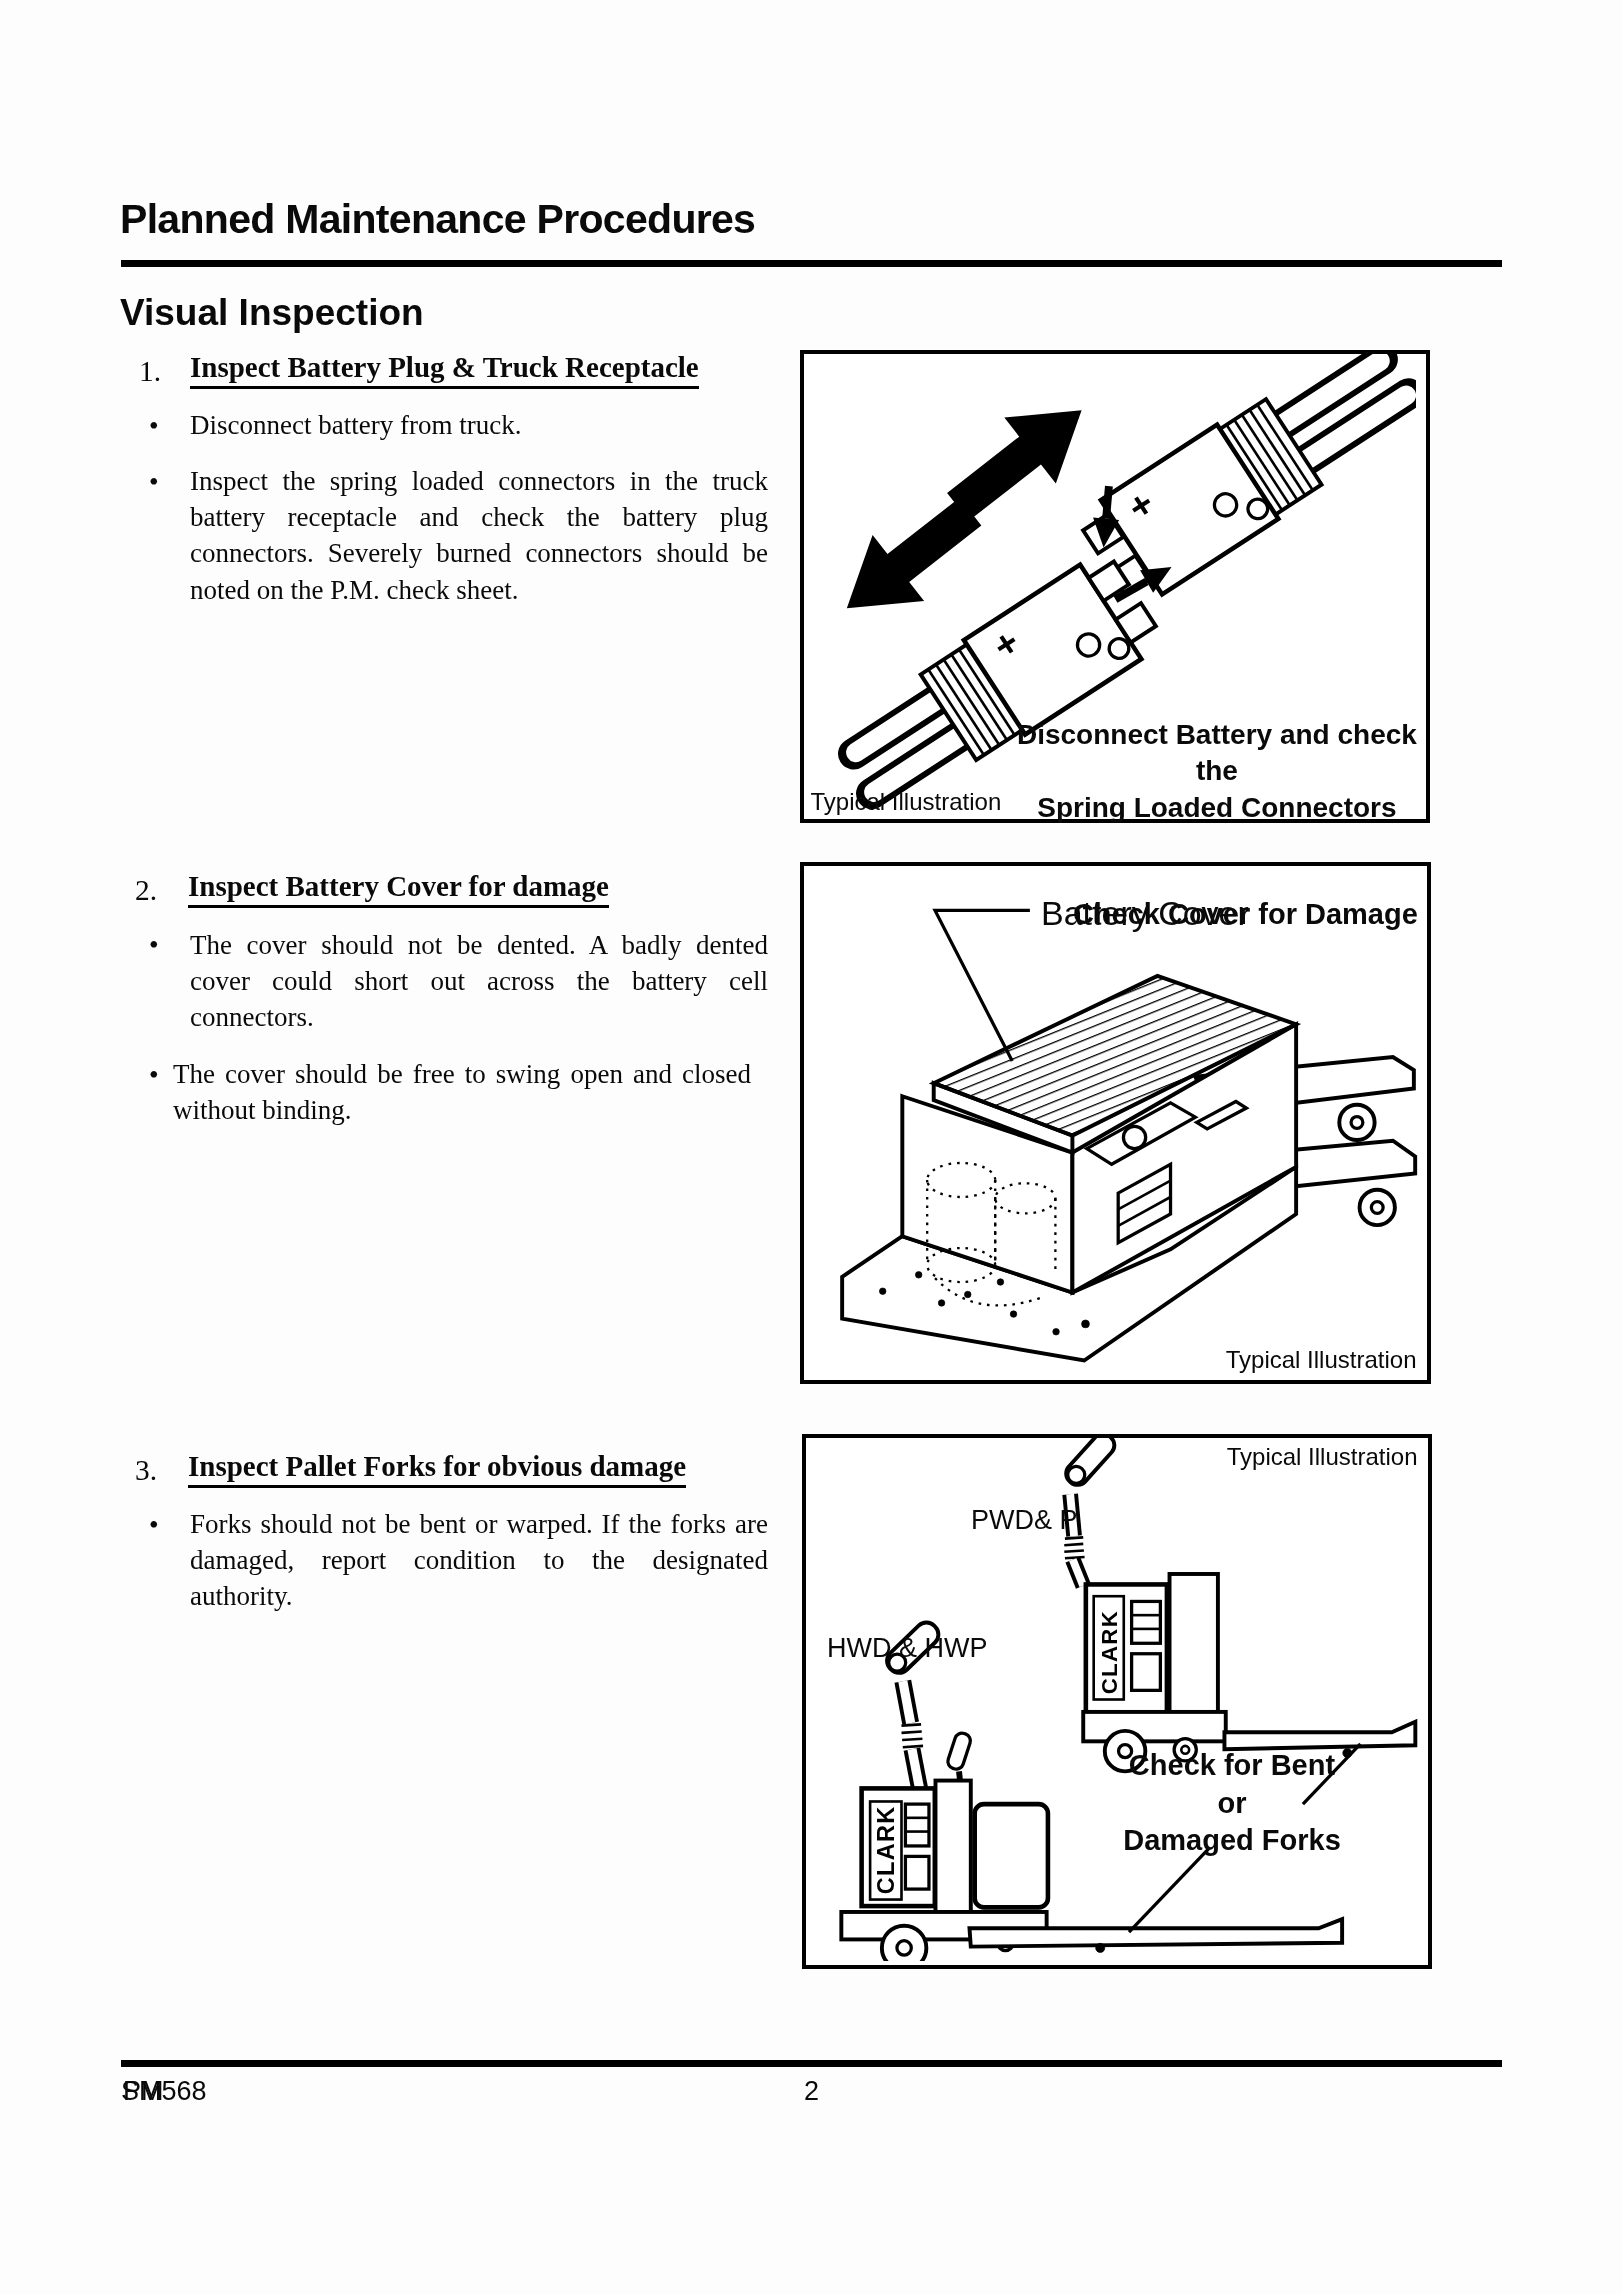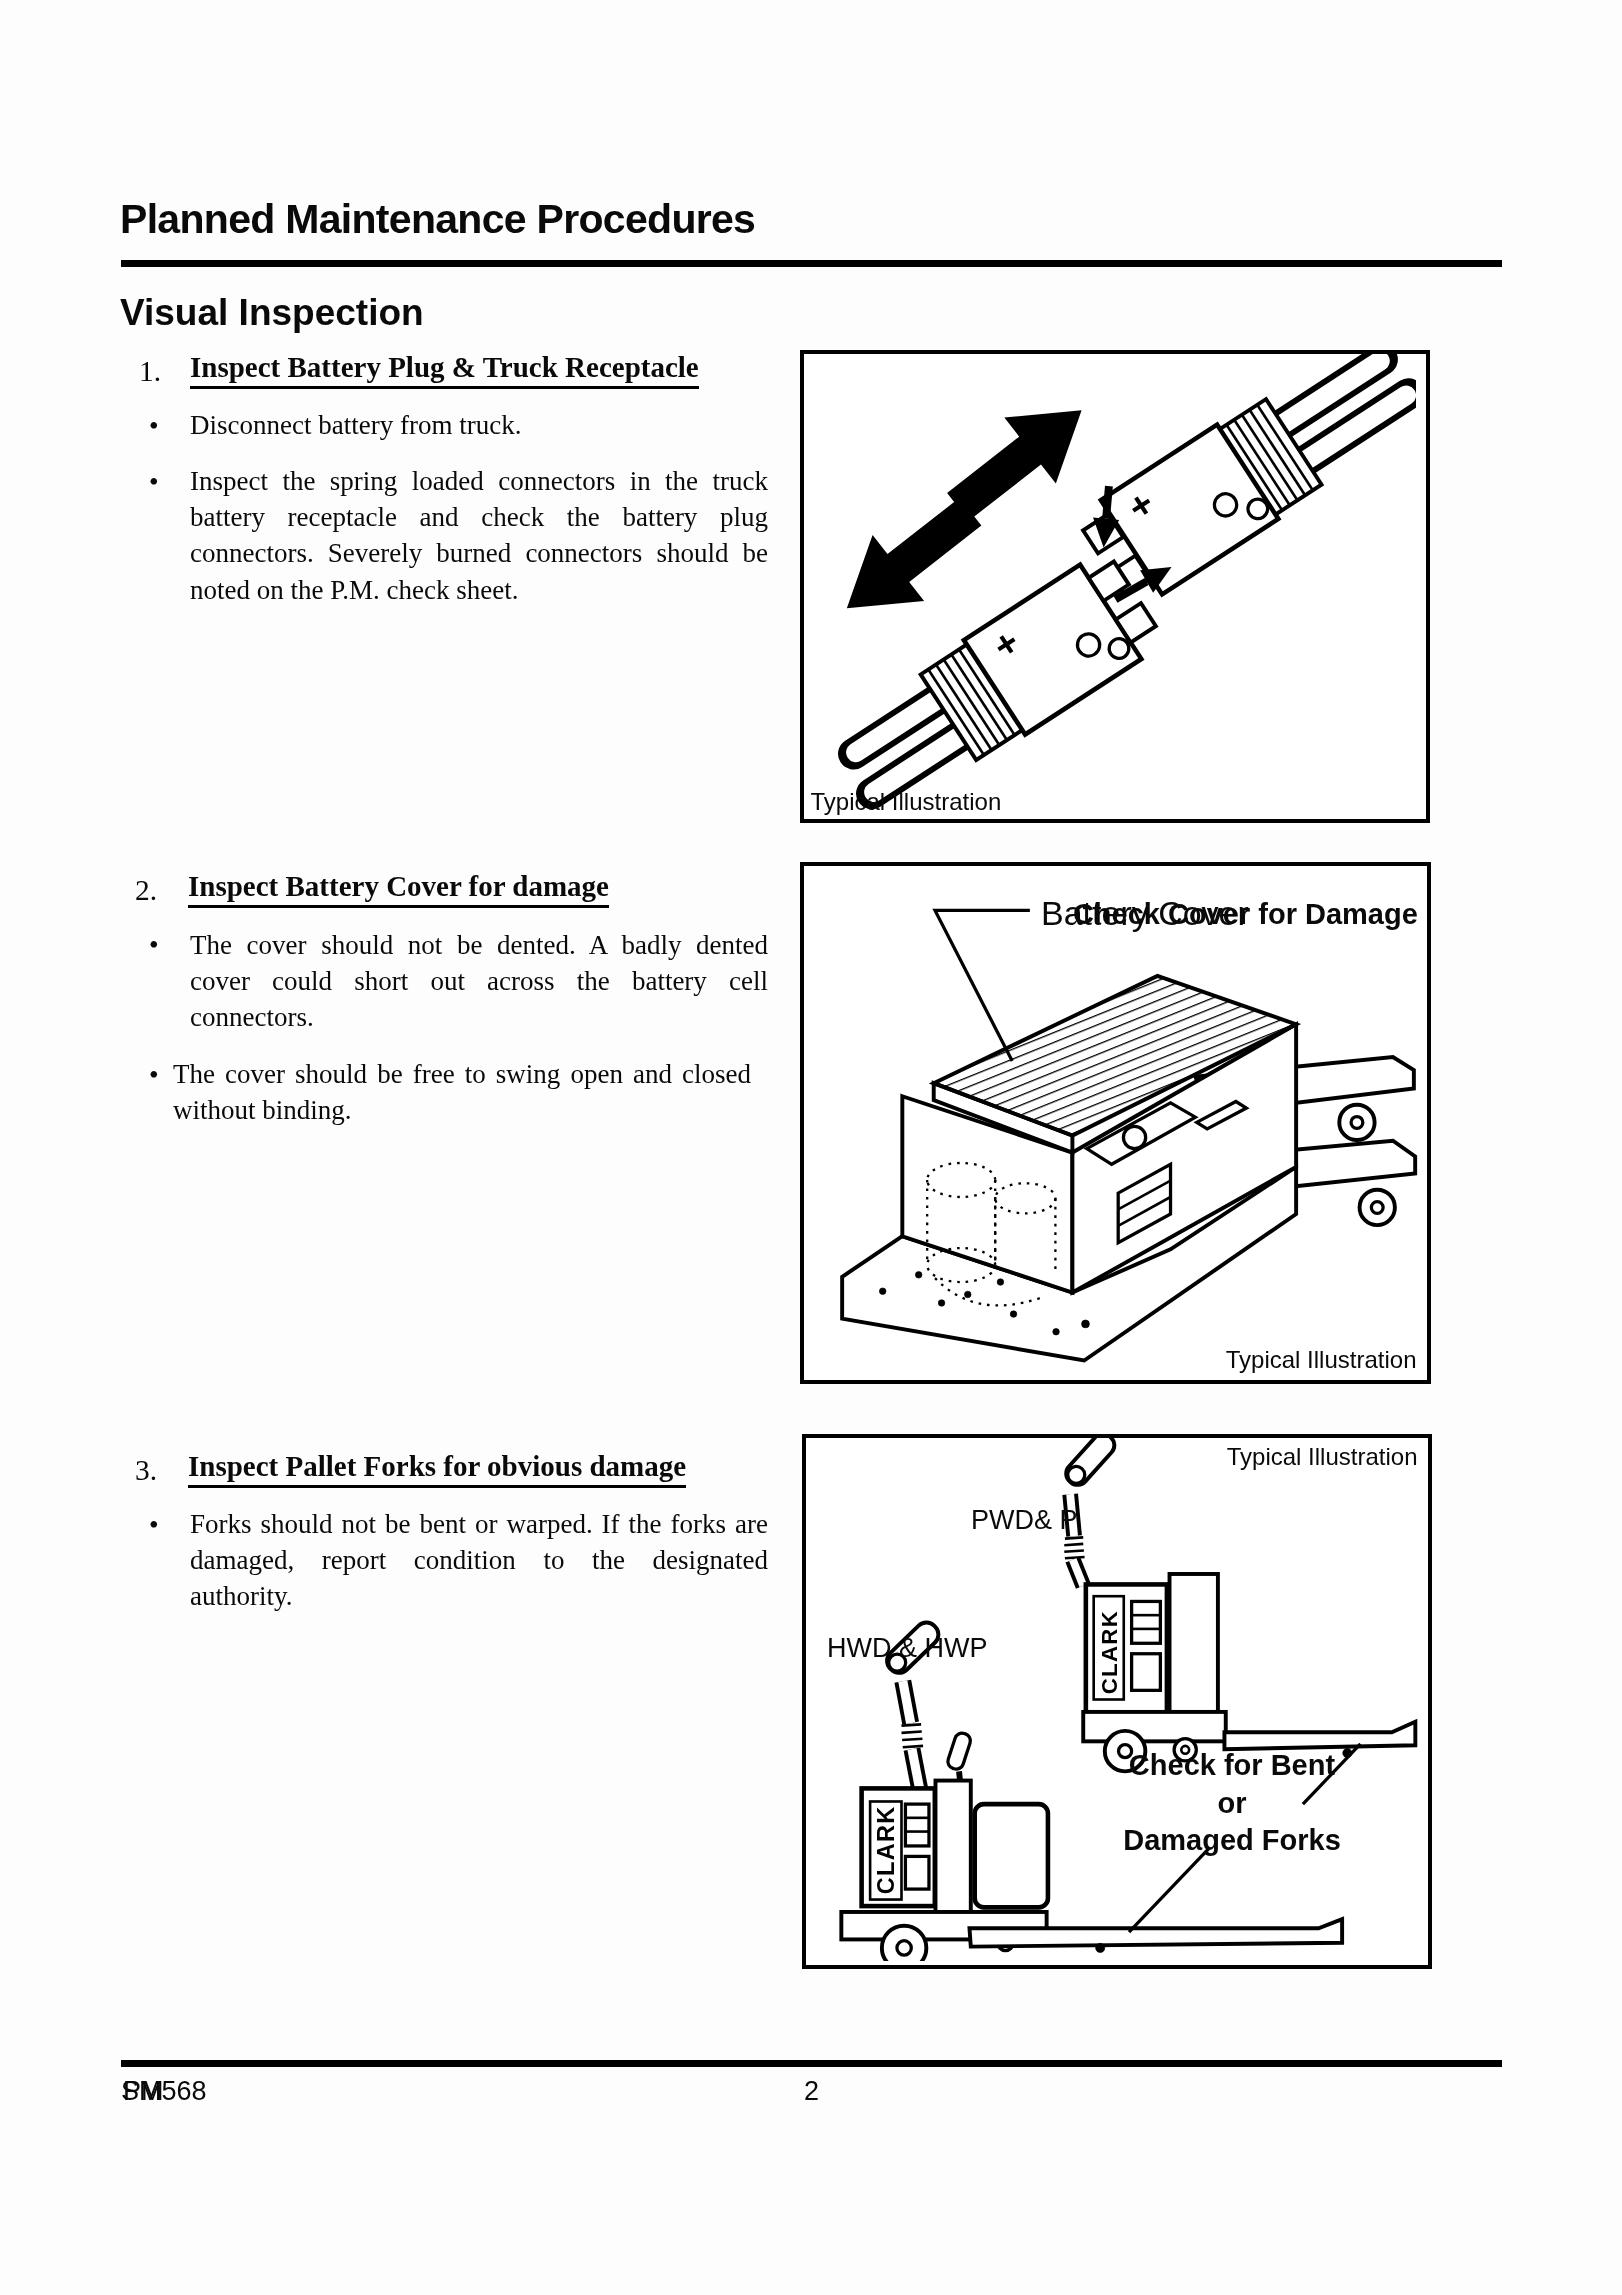--- a/index.html
+++ b/index.html
@@ -115,20 +115,24 @@
       <g transform="translate(462,252) rotate(95)">
         <line x1="-50" y1="0" x2="0" y2="0" stroke-width="12"></line>
         <polygon points="0,-20 44,0 0,20" fill="#000" stroke="none"></polygon>
       </g>
       <g transform="translate(524,348) rotate(-30)">
         <line x1="-55" y1="0" x2="0" y2="0" stroke-width="12"></line>
         <polygon points="0,-20 44,0 0,20" fill="#000" stroke="none"></polygon>
       </g>
     </g>
   </svg>
+  <div class="abs fig-caption" style="left:209px;right:5.2px;top:363px;">
+    <div>Disconnect Battery and check the</div>
+    <div>Spring Loaded Connectors</div>
+  </div>
   <div class="abs fig-corner" style="left:6.5px;bottom:2.6px;">Typical Illustration</div>
 </div>
 
 <div class="figure" style="left:800px;top:862px;width:623px;height:514px;">
   <svg viewBox="0 0 938 772" width="614" height="505">
     <defs>
       <pattern id="hatchA" patternUnits="userSpaceOnUse" width="14" height="14" patternTransform="rotate(68)">
         <line x1="0" y1="0" x2="0" y2="14" stroke="#000" stroke-width="4"></line>
       </pattern>
     </defs>

